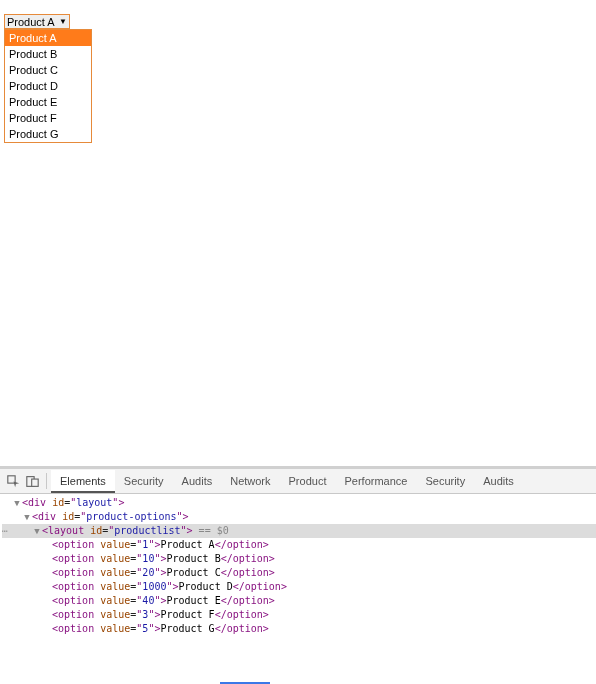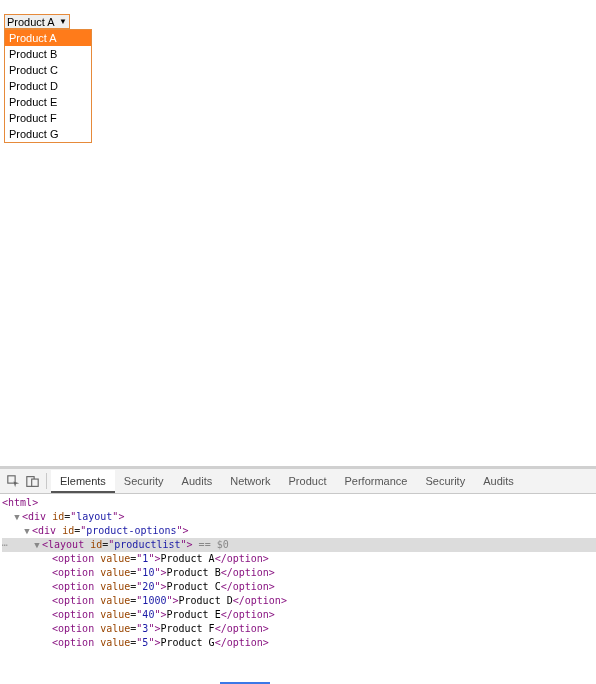--- a/index.html
+++ b/index.html
@@ -213,21 +213,20 @@
     <div class="tab">Audits</div>
     <div class="tab">Network</div>
     <div class="tab">Product</div>
     <div class="tab">Performance</div>
     <div class="tab">Security</div>
     <div class="tab">Audits</div>
   </div>
 
   <div class="dom-tree">
 
-    <div class="dom-line indent-0"><span class="punct">&lt;</span><span class="tag-name">html</span><span class="punct">&gt;</span></div>
 
 
 
     <div class="dom-line indent-1"><span class="arrow">▼</span><span class="punct">&lt;</span><span class="tag-name">div</span> <span class="attr-name">id</span>=<span class="punct">"</span><span class="attr-val">layout</span><span class="punct">"</span><span class="punct">&gt;</span></div>
 
     <div class="dom-line indent-2"><span class="arrow">▼</span><span class="punct">&lt;</span><span class="tag-name">div</span> <span class="attr-name">id</span>=<span class="punct">"</span><span class="attr-val">product-options</span><span class="punct">"</span><span class="punct">&gt;</span></div>
 
     <div class="dom-line indent-3 selected-line"><span class="bullet">⋯</span><span class="arrow">▼</span><span class="punct">&lt;</span><span class="tag-name">layout</span> <span class="attr-name">id</span>=<span class="punct">"</span><span class="attr-val">productlist</span><span class="punct">"</span><span class="punct">&gt;</span><span class="eq-dollar"> == $0</span></div>
 
     <div class="dom-line indent-4"><span class="arrow"> </span><span class="punct">&lt;</span><span class="tag-name">option</span> <span class="attr-name">value</span>=<span class="punct">"</span><span class="attr-val">1</span><span class="punct">"</span><span class="punct">&gt;</span><span class="text-node">Product A</span><span class="punct">&lt;/</span><span class="tag-name">option</span><span class="punct">&gt;</span></div>

